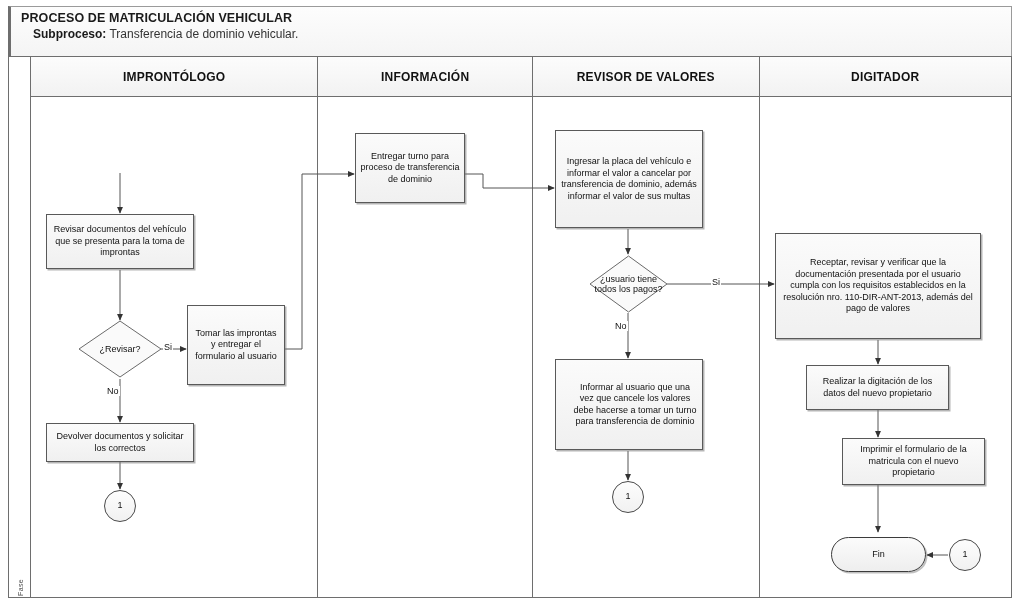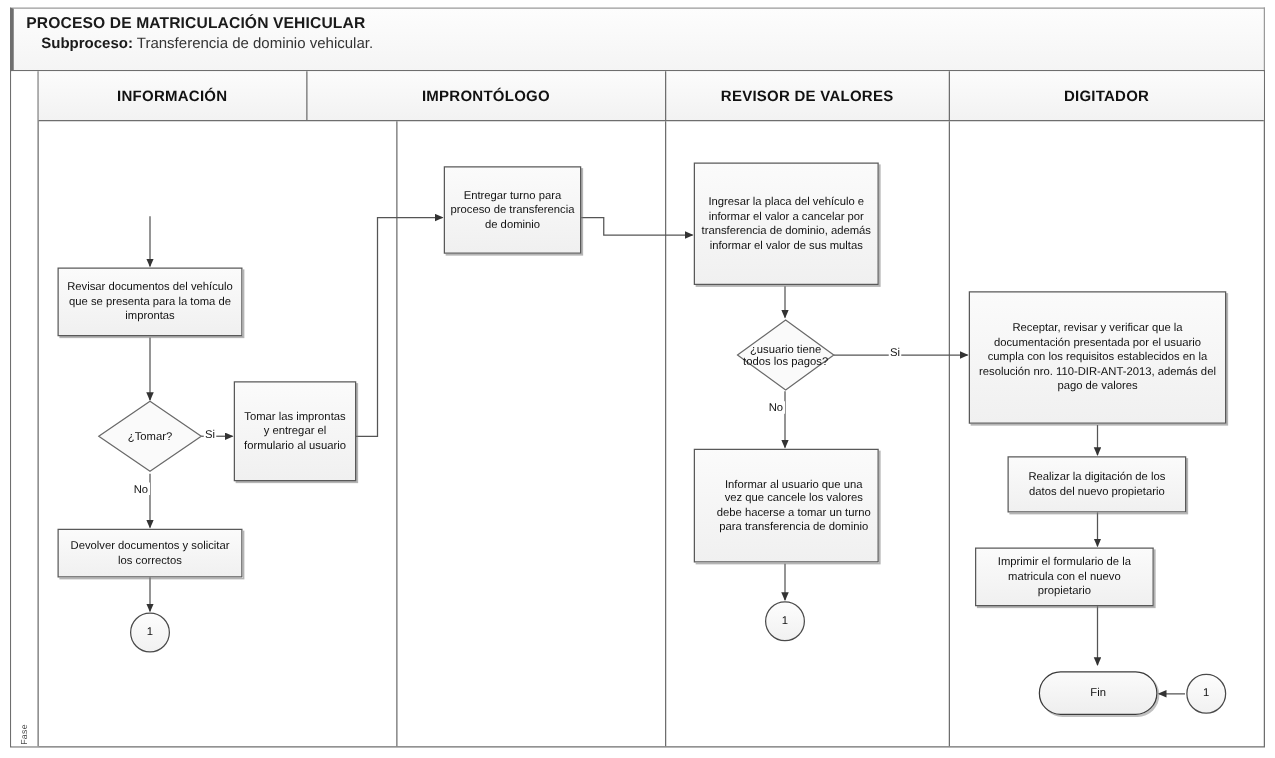--- a/index.html
+++ b/index.html
@@ -221,22 +221,22 @@
     </div>
   </div>
 
   <div id="frame">
 
     <div id="fase-gutter">
       <div id="fase-label">Fase</div>
     </div>
 
     <div id="lane-header">
+      <div class="lane-head" style="width:288px;">IMPRONTÓLOGO</div>
       <div class="lane-head" style="width:215px;">INFORMACIÓN</div>
-      <div class="lane-head" style="width:288px;">IMPRONTÓLOGO</div>
       <div class="lane-head" style="width:227px;">REVISOR DE VALORES</div>
       <div class="lane-head" style="width:252px;">DIGITADOR</div>
     </div>
 
     <div id="lane-body">
       <div class="lane-col" style="width:288px;"></div>
       <div class="lane-col" style="width:215px;"></div>
       <div class="lane-col" style="width:227px;"></div>
       <div class="lane-col" style="width:252px;"></div>
     </div>
@@ -286,21 +286,21 @@
 
 
     <div class="node proc" style="left:46px; top:214px; width:148px; height:55px;">
       <span>Revisar documentos del vehículo que se presenta para la toma de improntas</span>
     </div>
 
     <div class="node dec" style="left:78px; top:320px; width:84px; height:58px;">
       <svg class="dshape" viewBox="0 0 84 58" preserveAspectRatio="none">
         <polygon points="42,1 83,29 42,57 1,29" fill="#fafafa" stroke="#6a6a6a" stroke-width="1"></polygon>
       </svg>
-      <span class="dtext">¿Tomar?</span>
+      <span class="dtext">¿Revisar?</span>
     </div>
 
     <div class="edge-label" style="left:163px; top:342px;">Si</div>
     <div class="edge-label" style="left:106px; top:386px;">No</div>
 
     <div class="node proc" style="left:187px; top:305px; width:98px; height:80px;">
       <span>Tomar las improntas y entregar el formulario al usuario</span>
     </div>
 
     <div class="node proc" style="left:46px; top:423px; width:148px; height:39px;">
@@ -338,21 +338,21 @@
     </div>
 
     <div class="node proc" style="left:775px; top:233px; width:206px; height:106px;">
       <span>Receptar, revisar y verificar que la documentación presentada por el usuario cumpla con los requisitos establecidos en la resolución nro. 110-DIR-ANT-2013, además del pago de valores</span>
     </div>
 
     <div class="node proc" style="left:806px; top:365px; width:143px; height:45px;">
       <span>Realizar la digitación de los datos del nuevo propietario</span>
     </div>
 
-    <div class="node proc" style="left:780px; top:438px; width:143px; height:47px;">
+    <div class="node proc" style="left:842px; top:438px; width:143px; height:47px;">
       <span>Imprimir el formulario de la matricula con el nuevo propietario</span>
     </div>
 
     <div class="node term" style="left:831px; top:537px; width:95px; height:35px;">
       <span>Fin</span>
     </div>
 
     <div class="node conn" style="left:949px; top:539px; width:32px; height:32px;">
       <span>1</span>
     </div>

